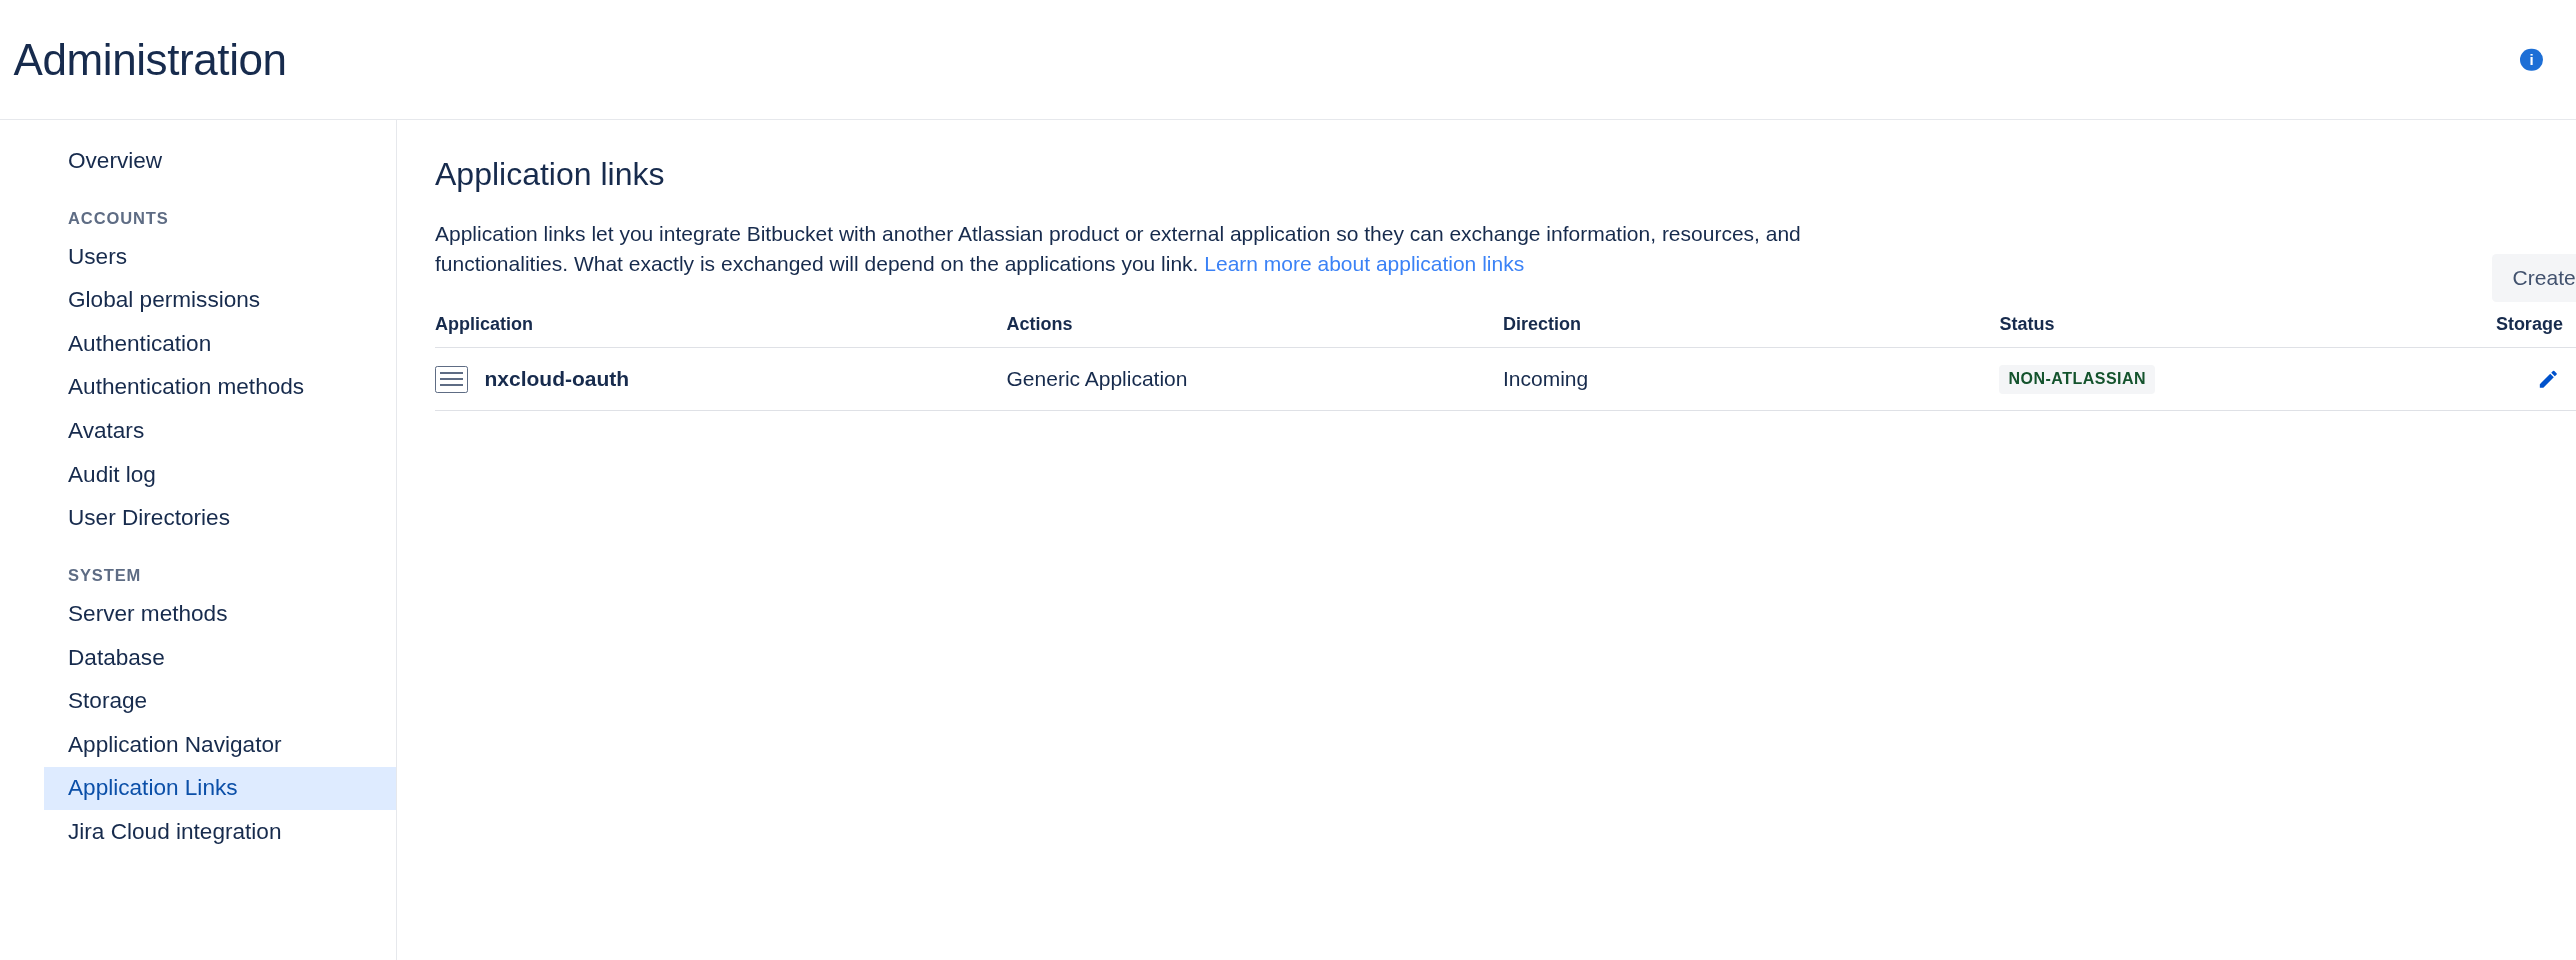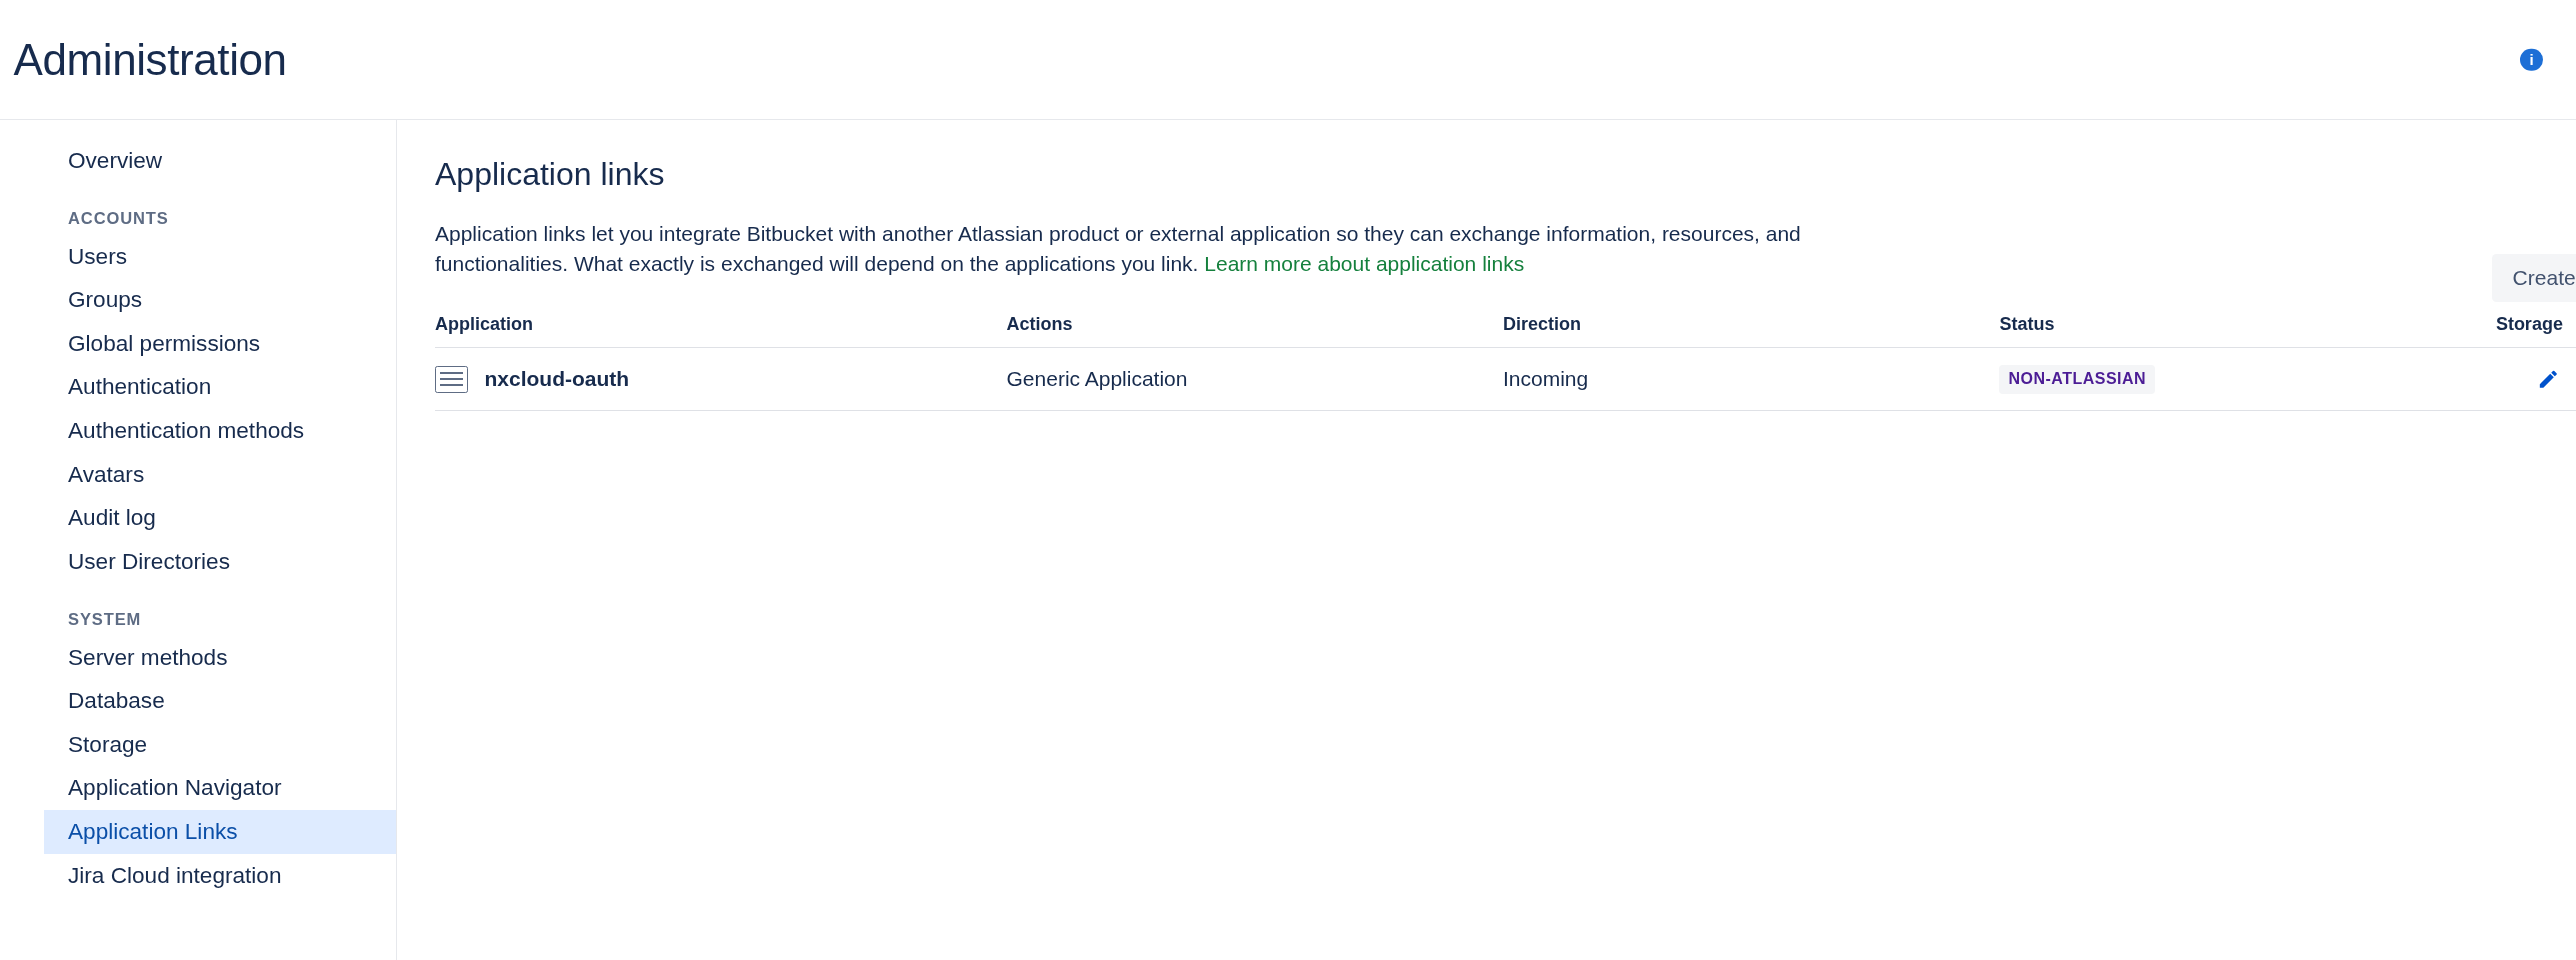--- a/index.html
+++ b/index.html
@@ -110,21 +110,21 @@
   }
 
   .description {
     font-size: 21px;
     line-height: 1.45;
     color: #172b4d;
     max-width: 1414px;
     margin-bottom: 35px;
   }
   .description a {
-    color: #15803d;
+    color: #3b82f6;
     text-decoration: none;
   }
 
   
   table.links-table {
     width: 2181px;
     border-collapse: collapse;
     table-layout: fixed;
   }
   table.links-table thead th {
@@ -173,21 +173,21 @@
   }
   .app-name {
     font-weight: bold;
     font-size: 21px;
   }
   .status-badge {
     display: inline-block;
     font-size: 16px;
     font-weight: bold;
     letter-spacing: 0.5px;
-    color: #4c1d95;
+    color: #14532d;
     background: #f4f5f7;
     border-radius: 3.8px;
     padding: 5.3px 9px;
     text-transform: uppercase;
   }
   .actions-cell {
     display: flex;
     align-items: center;
     justify-content: flex-end;
     gap: 27px;
@@ -213,21 +213,20 @@
   <div class="header-info-icon">i</div>
 </div>
 
 <div class="body-wrap">
 
   <nav class="sidebar">
     <div class="nav-item">Overview</div>
 
     <div class="nav-section-title">ACCOUNTS</div>
     <div class="nav-item">Users</div>
-    <div class="nav-item">Groups</div>
     <div class="nav-item">Global permissions</div>
     <div class="nav-item">Authentication</div>
     <div class="nav-item">Authentication methods</div>
     <div class="nav-item">Avatars</div>
     <div class="nav-item">Audit log</div>
     <div class="nav-item">User Directories</div>
 
     <div class="nav-section-title">SYSTEM</div>
     <div class="nav-item">Server methods</div>
     <div class="nav-item">Database</div>

